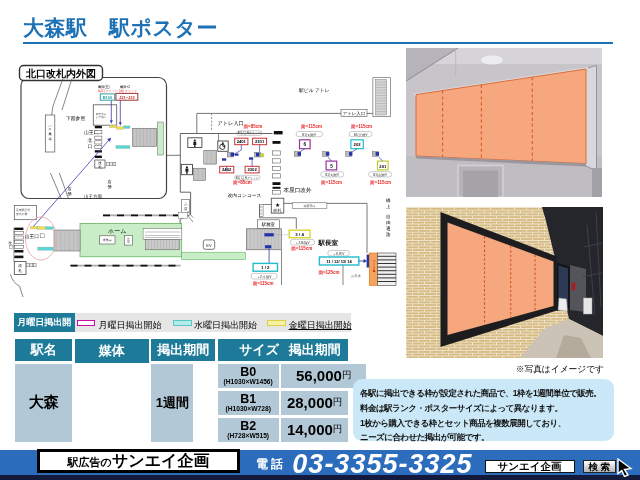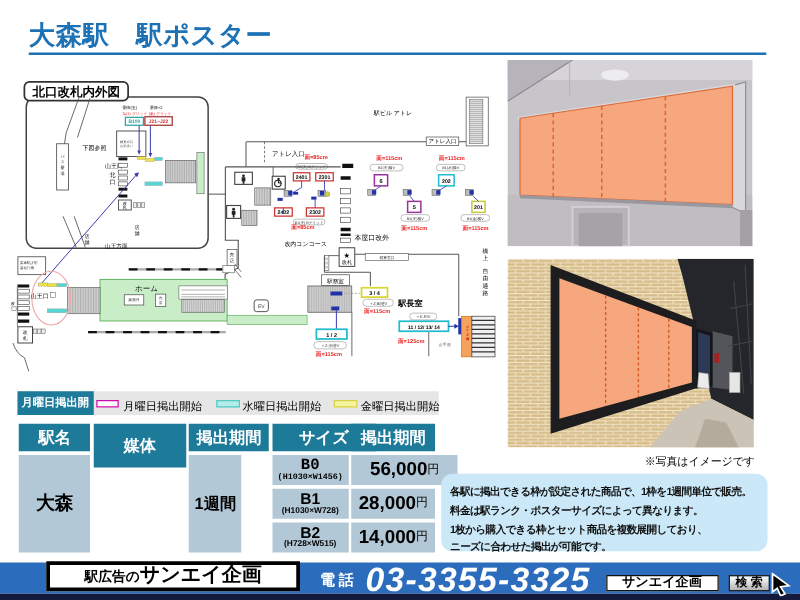--- a/index.html
+++ b/index.html
@@ -630,40 +630,40 @@
 <div class="abs" style="left:77px;top:319.5px;width:16px;height:4.5px;background:#fff;border:1.8px solid #cc0da8;"></div>
 
 <div class="abs" style="left:98.5px;top:318.5px;font-size:9px;color:#000;">月曜日掲出開始</div>
 
 <div class="abs" style="left:172.7px;top:319.5px;width:17px;height:4.5px;background:#b4ecea;border:1.2px solid #55c8c4;"></div>
 
 <div class="abs" style="left:194px;top:318.5px;font-size:9px;color:#000;">水曜日掲出開始</div>
 
 <div class="abs" style="left:267.2px;top:319.5px;width:17px;height:4.5px;background:#f5f3a0;border:1.2px solid #d8d24a;"></div>
 
-<div class="abs" style="left:288.7px;top:318.5px;font-size:9px;color:#000;">金曜日掲出開始</div>
+<div class="abs" style="left:288.7px;top:318.5px;font-size:9px;color:#000;text-decoration:underline;">金曜日掲出開始</div>
 
 <div class="abs" style="left:14px;top:338px;width:333.3px;height:105.4px;background:#fff;">
 
 <div class="cell hd" style="left:1.2px;top:1.2px;width:57.2px;height:22.1px;">駅名</div>
 
-<div class="cell hd" style="left:60.8px;top:1.2px;width:74.1px;height:35px;">媒体</div>
+<div class="cell hd" style="left:60.8px;top:1.2px;width:74.1px;height:24px;">媒体</div>
 
 <div class="cell hd" style="left:137.3px;top:1.2px;width:63.9px;height:22.1px;">掲出期間</div>
 
 <div class="cell hd" style="left:203.6px;top:1.2px;width:83px;height:22.1px;">サイズ</div>
 
 <div class="cell hd" style="left:267.2px;top:1.2px;width:66.9px;height:22.1px;">掲出期間</div>
 
 <div class="cell bd" style="left:1.2px;top:25.7px;width:57.2px;height:78.5px;font-size:15px;font-weight:bold;">大森</div>
 
 
 <div class="cell bd" style="left:137.3px;top:25.7px;width:42px;height:78.5px;font-size:13px;font-weight:bold;">1週間</div>
 
-<div class="cell bd col" style="left:203.6px;top:25.7px;width:61.2px;height:24.6px;font-family:Liberation Mono, monospace;">
+<div class="cell bd col" style="left:203.6px;top:25.7px;width:61.2px;height:24.6px;">
       <span style="font-size:12.5px;font-weight:bold;line-height:12px;">B0</span>
       <span style="font-size:6.7px;font-weight:bold;line-height:8px;">(H1030×W1456)</span>
     </div>
 
 <div class="cell bd" style="left:267.2px;top:25.7px;width:85px;height:24.6px;">
       <span style="font-size:15px;font-weight:bold;">56,000</span>
       <span style="font-size:9.5px;">円</span>
     </div>
 
 <div class="cell bd col" style="left:203.6px;top:52.7px;width:61.2px;height:24.6px;">

